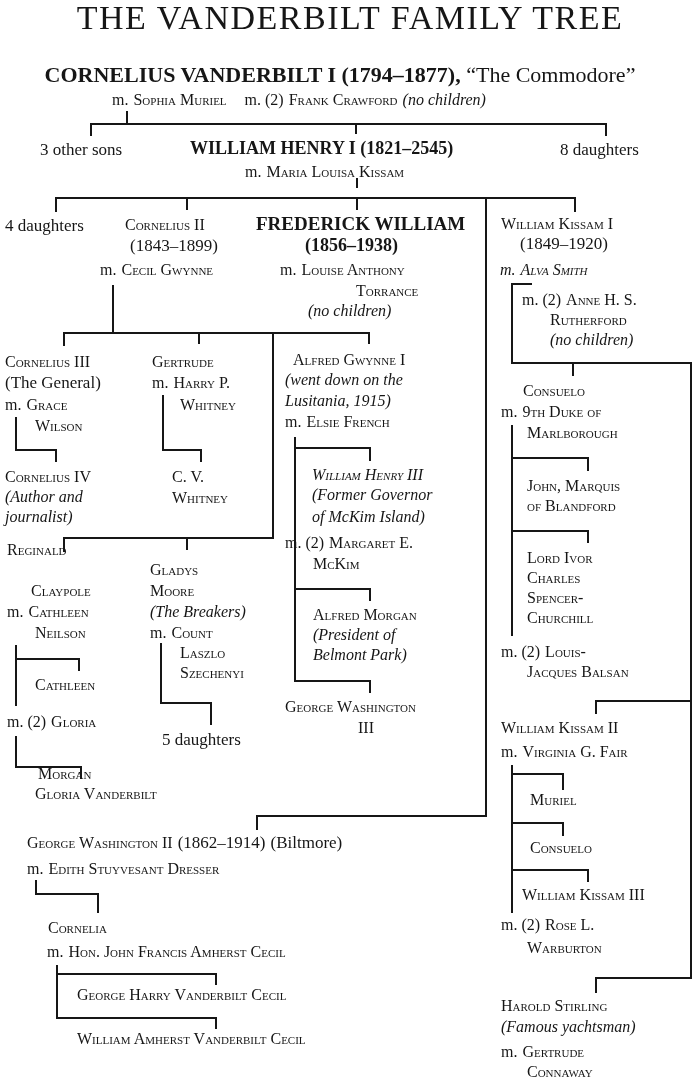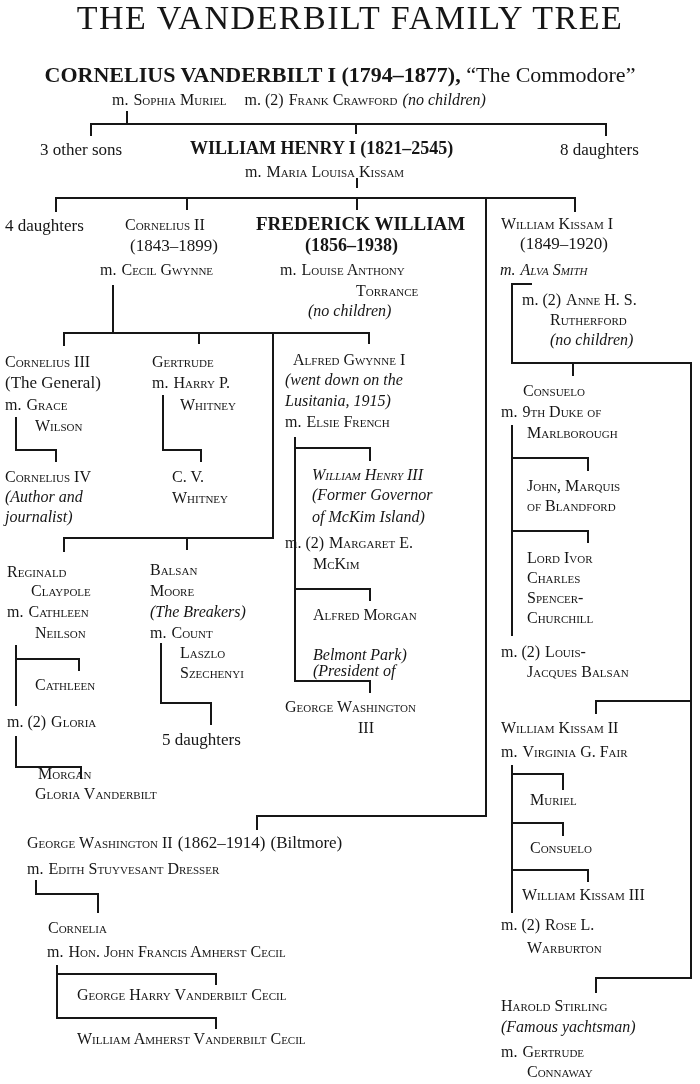--- a/index.html
+++ b/index.html
@@ -131,47 +131,47 @@
 <div class="t sc" style="left:312px;top:465px;font-style:italic;">William Henry III</div>
 <div class="t it" style="left:312px;top:485px;">(Former Governor</div>
 <div class="t it" style="left:312px;top:507px;">of McKim Island)</div>
 <div class="t" style="left:285px;top:533px;">
   <span>m. (2)</span><span class="sc gap">Margaret E.</span>
 </div>
 <div class="t sc" style="left:313px;top:554px;">McKim</div>
 <div class="h" style="left:294px;top:588px;width:77px;"></div>
 <div class="v" style="left:369px;top:588px;height:13px;"></div>
 <div class="t sc" style="left:313px;top:605px;">Alfred Morgan</div>
-<div class="t it" style="left:313px;top:625px;margin-top:36px;">(President of</div>
+<div class="t it" style="left:313px;top:625px;">(President of</div>
 <div class="t it" style="left:313px;top:645px;">Belmont Park)</div>
 <div class="h" style="left:294px;top:680px;width:77px;"></div>
 <div class="v" style="left:369px;top:680px;height:13px;"></div>
 <div class="t sc" style="left:285px;top:697px;">George Washington</div>
 <div class="t sc" style="left:358px;top:718px;">III</div>
 
-<div class="t sc" style="left:7px;top:562px;text-align:center;">Reginald</div>
+<div class="t sc" style="left:7px;top:540px;text-align:center;">Reginald</div>
 <div class="t sc" style="left:7px;top:581px;margin-left:24px;">Claypole</div>
 <div class="t" style="left:7px;top:602px;">
   <span>m.</span><span class="sc gap">Cathleen</span>
 </div>
 <div class="t sc" style="left:35px;top:623px;">Neilson</div>
 <div class="v" style="left:15px;top:645px;height:61px;"></div>
 <div class="h" style="left:15px;top:658px;width:65px;"></div>
 <div class="v" style="left:78px;top:658px;height:13px;"></div>
 <div class="t sc" style="left:35px;top:675px;">Cathleen</div>
 <div class="t" style="left:7px;top:712px;">
   <span>m. (2)</span><span class="sc gap">Gloria</span>
 </div>
 <div class="t sc" style="left:38px;top:732px;margin-top:32px;">Morgan</div>
 <div class="v" style="left:15px;top:736px;height:31px;"></div>
 <div class="h" style="left:15px;top:766px;width:67px;"></div>
 <div class="v" style="left:80px;top:766px;height:13px;"></div>
 <div class="t sc" style="left:35px;top:784px;">Gloria Vanderbilt</div>
 
-<div class="t sc" style="left:150px;top:560px;">Balsan</div>
+<div class="t sc" style="left:150px;top:560px;">Gladys</div>
 <div class="t sc" style="left:150px;top:581px;">Moore</div>
 <div class="t it" style="left:150px;top:602px;">(The Breakers)</div>
 <div class="t" style="left:150px;top:623px;">
   <span>m.</span><span class="sc gap">Count</span>
 </div>
 <div class="t sc" style="left:180px;top:643px;">Laszlo</div>
 <div class="t sc" style="left:180px;top:663px;">Szechenyi</div>
 <div class="v" style="left:160px;top:643px;height:60px;"></div>
 <div class="h" style="left:160px;top:702px;width:52px;"></div>
 <div class="v" style="left:210px;top:702px;height:23px;"></div>

